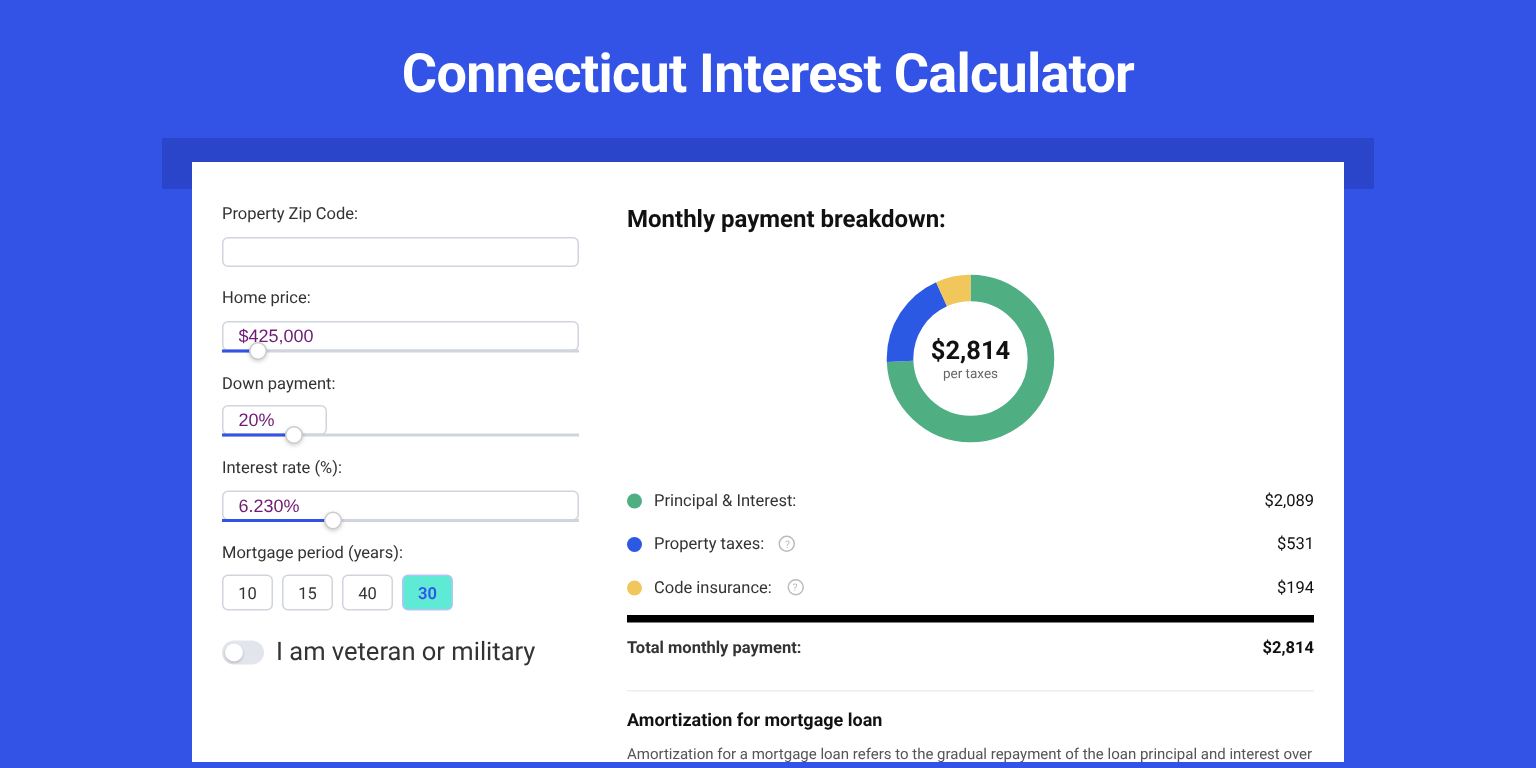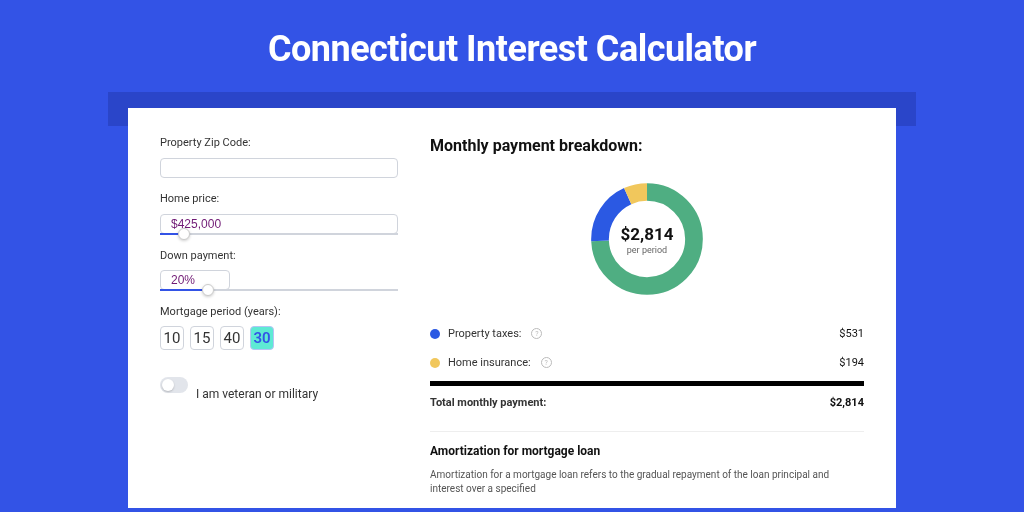--- a/index.html
+++ b/index.html
@@ -20,21 +20,21 @@
     letter-spacing: -0.5px;
   }
   .shadow-bar {
     background: #2a45c9;
     height: 34px;
     margin: 0 108px;
   }
   .card {
     background: #fff;
     margin: -18px 128px 0;
-    padding: 28px 32px 20px;
+    padding: 28px 20px 20px;
     display: flex;
     gap: 32px;
     height: 400px;
   }
   .left-col { width: 238px; flex-shrink: 0; }
   .right-col { flex: 1; }
   .field-label {
     font-size: 11px;
     color: #333;
     margin-bottom: 8px;
@@ -73,26 +73,26 @@
     background: #fff;
     border: 1px solid #ccc;
     box-shadow: 0 1px 3px rgba(0,0,0,0.2);
     transform: translateX(-50%);
   }
   .dp-row { display: flex; gap: 8px; }
   .dp-amount { flex: 1; }
   .dp-pct { width: 70px; }
   .period-row { display: flex; gap: 6px; }
   .period-btn {
-    width: 24px;
+    width: 34px;
     height: 24px;
     border: 1px solid #d0d4dc;
     border-radius: 4px;
     background: #fff;
-    font-size: 15px;
+    font-size: 11px;
     color: #333;
     display: flex;
     align-items: center;
     justify-content: center;
     cursor: pointer;
   }
   .period-btn.active {
     background: #5eead4;
     border-color: #b5c3f5;
     color: #3353e6;
@@ -109,21 +109,21 @@
   .toggle-knob {
     position: absolute;
     left: 2px;
     top: 2px;
     width: 12px;
     height: 12px;
     border-radius: 50%;
     background: #fff;
     box-shadow: 0 1px 2px rgba(0,0,0,0.2);
   }
-  .toggle-label { font-size: 12px; color: #333; margin-top: 19px; }
+  .toggle-label { font-size: 17px; color: #333; }
   .section-heading {
     font-size: 16px;
     font-weight: 700;
     color: #111;
     margin-bottom: 14px;
   }
   .donut-wrap {
     display: flex;
     justify-content: center;
     padding: 8px 0 18px;
@@ -206,20 +206,28 @@
       <label class="field-label">Down payment:</label>
       <div class="dp-row">
         <input class="text-input dp-pct" value="20%" style="">
       </div>
       <div class="slider-track">
         <div class="slider-fill" style="width:20%"></div>
         <div class="slider-thumb" style="left:20%"></div>
       </div>
     </div>
 
+    <div class="field-group">
+      <label class="field-label">Interest rate (%):</label>
+      <input class="text-input" value="6.230%" style="">
+      <div class="slider-track">
+        <div class="slider-fill" style="width:31%"></div>
+        <div class="slider-thumb" style="left:31%"></div>
+      </div>
+    </div>
 
     <div class="field-group" style="margin-bottom:6px;">
       <label class="field-label">Mortgage period (years):</label>
       <div class="period-row">
         <div class="period-btn">10</div>
         <div class="period-btn">15</div>
         <div class="period-btn">40</div>
         <div class="period-btn active">30</div>
       </div>
     </div>
@@ -238,39 +246,46 @@
 
     <div class="donut-wrap">
       <div class="donut">
         <svg viewBox="0 0 42 42">
           <circle cx="21" cy="21" r="15.915" fill="none" stroke="#4fae82" stroke-width="6" stroke-dasharray="74.2 25.8" stroke-dashoffset="0"></circle>
           <circle cx="21" cy="21" r="15.915" fill="none" stroke="#2b59e3" stroke-width="6" stroke-dasharray="18.9 81.1" stroke-dashoffset="-74.2"></circle>
           <circle cx="21" cy="21" r="15.915" fill="none" stroke="#f1c75c" stroke-width="6" stroke-dasharray="6.9 93.1" stroke-dashoffset="-93.1"></circle>
         </svg>
         <div class="donut-center">
           <div class="donut-amount">$2,814</div>
-          <div class="donut-sub">per period</div>
+          <div class="donut-sub">per taxes</div>
         </div>
       </div>
     </div>
 
+    <div class="legend-row">
+      <div class="legend-left">
+        <span class="legend-dot" style="background:#4fae82"></span>
+        <span>Principal &amp; Interest:</span>
+      </div>
+      <span class="legend-value">$2,089</span>
+    </div>
 
     <div class="legend-row">
       <div class="legend-left">
         <span class="legend-dot" style="background:#2b59e3"></span>
         <span>Property taxes:</span>
         <span class="info-icon">?</span>
       </div>
       <span class="legend-value">$531</span>
     </div>
 
     <div class="legend-row">
       <div class="legend-left">
         <span class="legend-dot" style="background:#f1c75c"></span>
-        <span>Home insurance:</span>
+        <span>Code insurance:</span>
         <span class="info-icon">?</span>
       </div>
       <span class="legend-value">$194</span>
     </div>
 
     <div class="legend-row total-row">
       <span>Total monthly payment:</span>
       <span class="legend-value">$2,814</span>
     </div>
 

